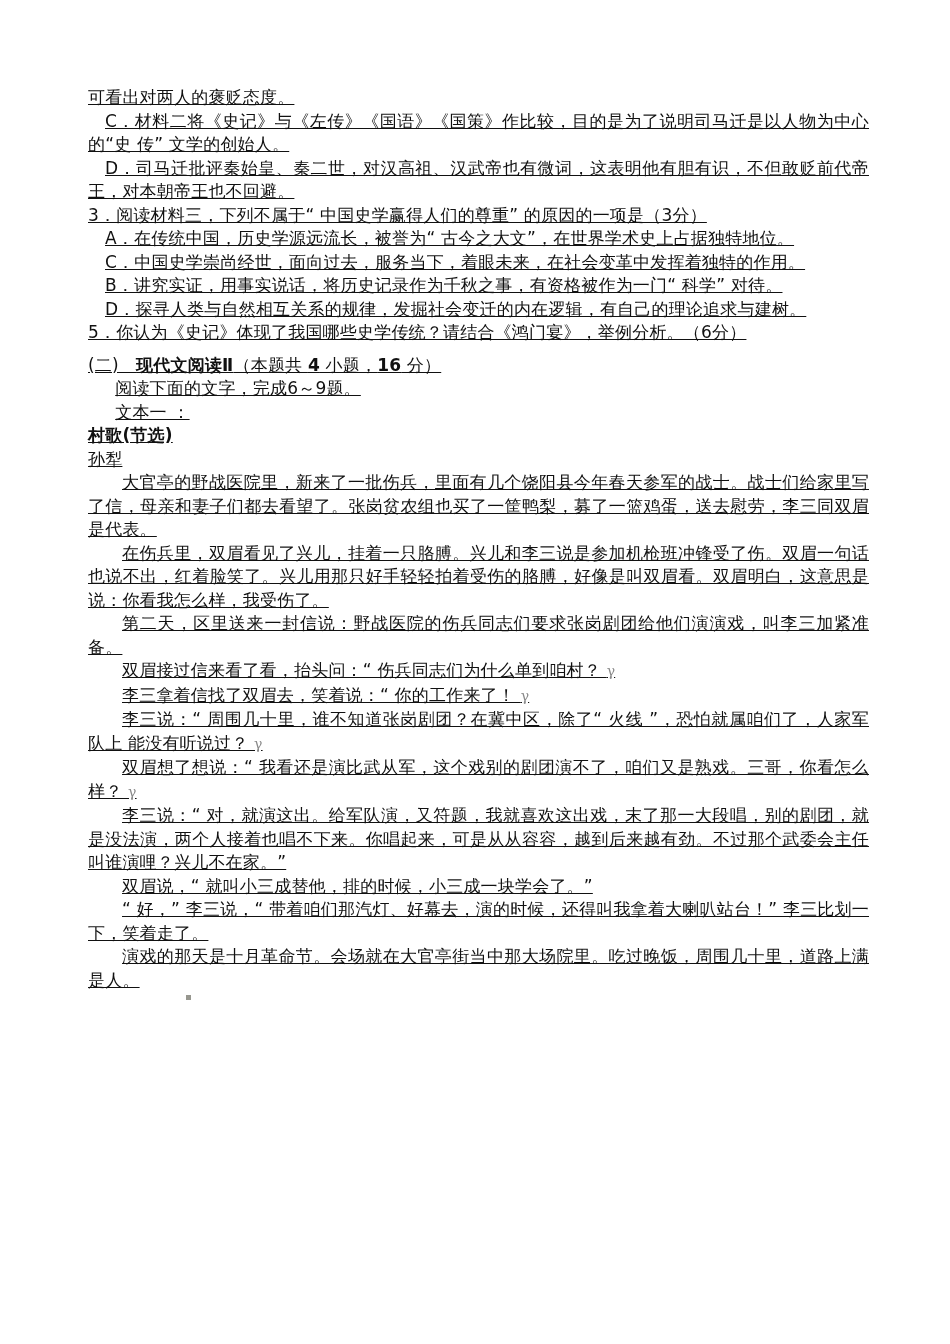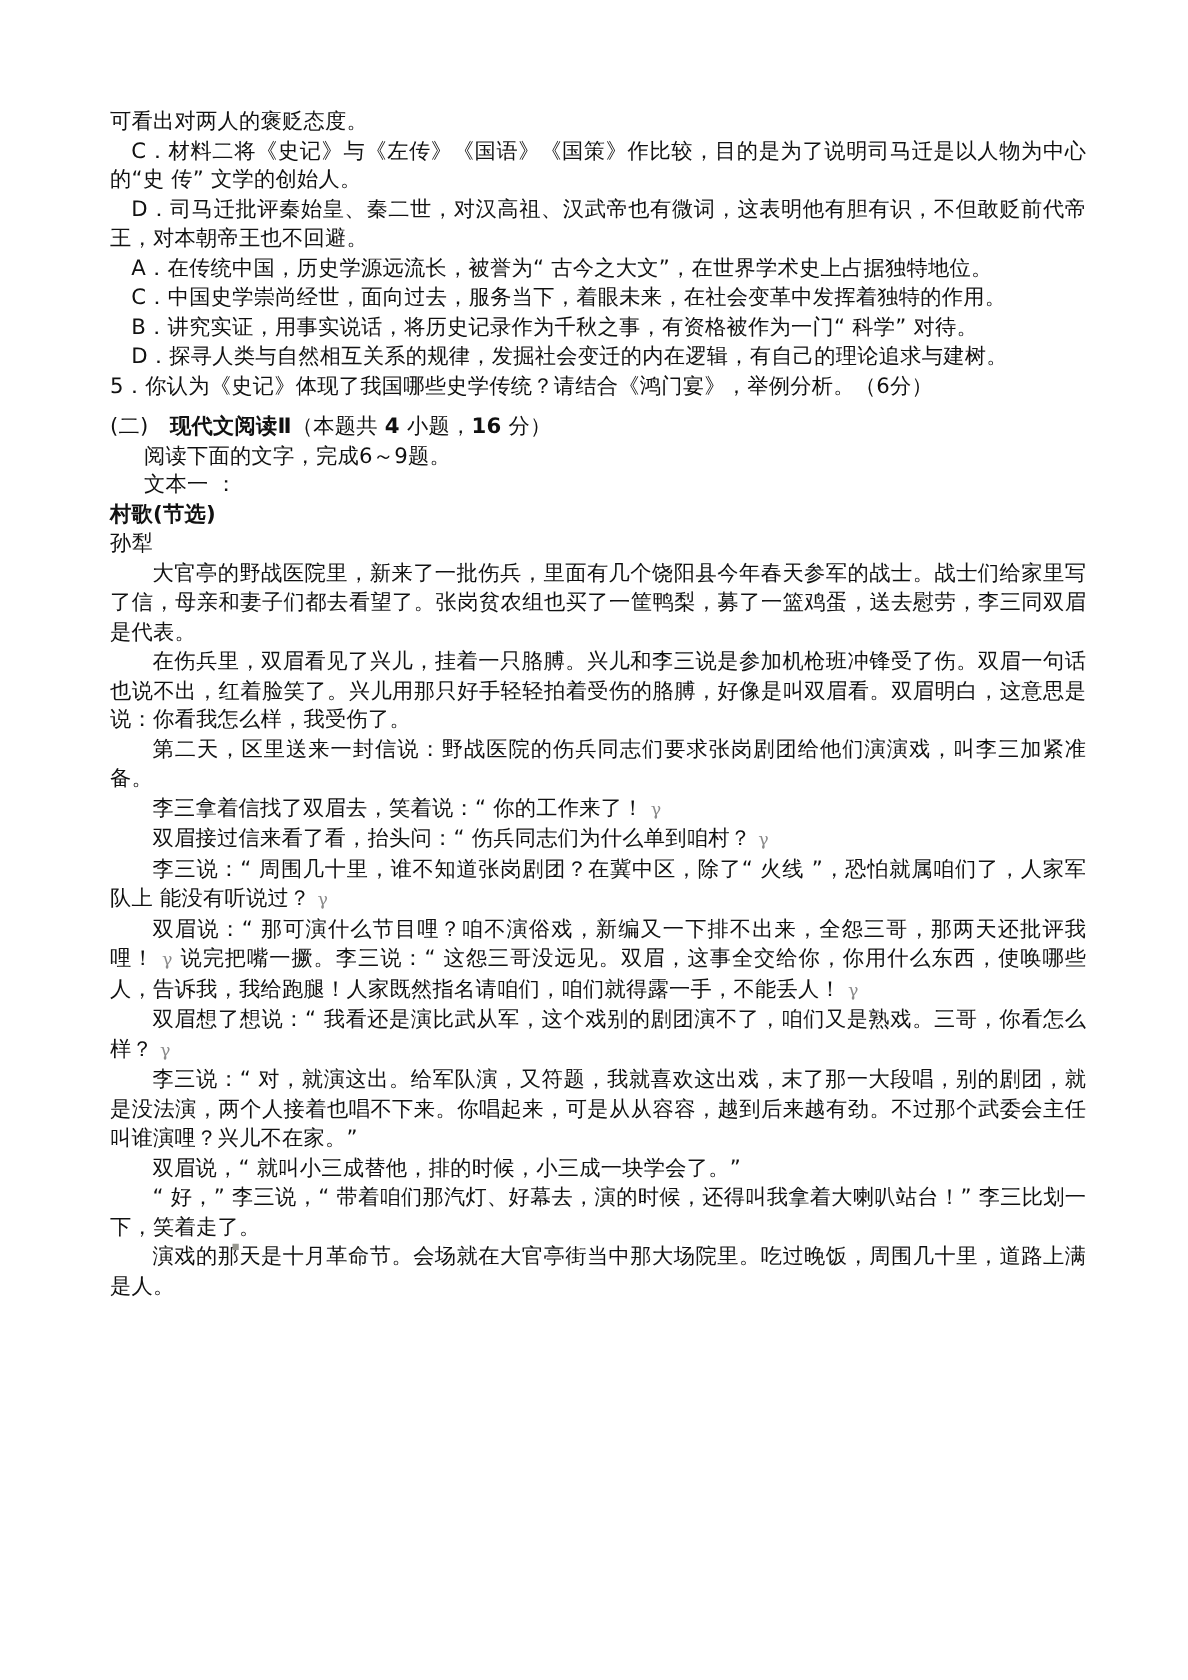--- a/index.html
+++ b/index.html
@@ -22,20 +22,21 @@
     top: 86px;
     width: 781px;
     font-size: 17px;
     line-height: 23.5px;
     text-align: justify;
     letter-spacing: 0.2px;
   }
   .content p {
     margin: 0;
     padding: 0;
+    text-decoration: underline;
   }
   .cont-line { text-indent: 0; }
   .opt { text-indent: 1em; }
   .q-line { text-indent: 0; }
   .section-heading {
     margin-top: 9px !important;
     text-indent: 0;
   }
   .b { font-weight: 700; margin-top: 15px; }
   .ind-16 { text-indent: 1.6em; }
@@ -62,42 +63,42 @@
 <body>
 
 <div class="page">
   <div class="content">
 
     <p class="cont-line">可看出对两人的褒贬态度。</p>
 
     <p class="opt">C．材料二将《史记》与《左传》《国语》《国策》作比较，目的是为了说明司马迁是以人物为中心的“史 传” 文学的创始人。</p>
     <p class="opt">D．司马迁批评秦始皇、秦二世，对汉高祖、汉武帝也有微词，这表明他有胆有识，不但敢贬前代帝王，对本朝帝王也不回避。</p>
 
+    <p class="q-line">3．阅读材料三，下列不属于“ 中国史学赢得人们的尊重” 的原因的一项是（3分）</p>
     <p class="opt">A．在传统中国，历史学源远流长，被誉为“ 古今之大文”，在世界学术史上占据独特地位。</p>
     <p class="opt">C．中国史学崇尚经世，面向过去，服务当下，着眼未来，在社会变革中发挥着独特的作用。</p>
     <p class="opt">B．讲究实证，用事实说话，将历史记录作为千秋之事，有资格被作为一门“ 科学” 对待。</p>
     <p class="opt">D．探寻人类与自然相互关系的规律，发掘社会变迁的内在逻辑，有自己的理论追求与建树。</p>
 
     <p class="q-line">5．你认为《史记》体现了我国哪些史学传统？请结合《鸿门宴》，举例分析。（6分）</p>
 
     <p class="section-heading"><span>(二)　</span><span class="b">现代文阅读Ⅱ</span><span>（本题共 </span><span class="b">4</span><span> 小题，</span><span class="b">16</span><span> 分）</span></p>
 
     <p class="ind-16">阅读下面的文字，完成6～9题。</p>
     <p class="ind-16">文本一 ：</p>
 
     <p class="center b">村歌(节选)</p>
     <p class="center">孙犁</p>
 
     <p class="para gamma-host">大官亭的野战医院里，新来了一批伤兵，里面有几个饶阳县今年春天参军的战士。战士们给家里写了信，母亲和妻子们都去看望了。张岗贫农组也买了一筐鸭梨，募了一篮鸡蛋，送去慰劳，李三同双眉是代表。</p>
     <p class="para gamma-host">在伤兵里，双眉看见了兴儿，挂着一只胳膊。兴儿和李三说是参加机枪班冲锋受了伤。双眉一句话也说不出，红着脸笑了。兴儿用那只好手轻轻拍着受伤的胳膊，好像是叫双眉看。双眉明白，这意思是说：你看我怎么样，我受伤了。</p>
     <p class="para gamma-host">第二天，区里送来一封信说：野战医院的伤兵同志们要求张岗剧团给他们演演戏，叫李三加紧准备。</p>
+    <p class="para gamma-host">双眉接过信来看了看，抬头问：“ 伤兵同志们为什么单到咱村？ <span class="gamma">γ</span></p>
     <p class="para gamma-host">李三拿着信找了双眉去，笑着说：“ 你的工作来了！ <span class="gamma">γ</span></p>
-    <p class="para gamma-host">双眉接过信来看了看，抬头问：“ 伤兵同志们为什么单到咱村？ <span class="gamma">γ</span></p>
     <p class="para gamma-host">李三说：“ 周围几十里，谁不知道张岗剧团？在冀中区，除了“ 火线 ”，恐怕就属咱们了，人家军队上 能没有听说过？ <span class="gamma">γ</span></p>
-    <p class="para gamma-host">双眉说：“ 那可演什么节目哩？咱不演俗戏，新编又一下排不出来，全怨三哥，那两天还批评我哩！ <span class="gamma">γ</span> 说完把嘴一撅。李三说：“ 这怨三哥没远见。双眉，这事全交给你，你用什么东西，使唤哪些人，告诉我，我给跑腿！人家既然指名请咱们，咱们就得露一手，不能丢人！ <span class="gamma">γ</span></p>
     <p class="para gamma-host">双眉想了想说：“ 我看还是演比武从军，这个戏别的剧团演不了，咱们又是熟戏。三哥，你看怎么样？ <span class="gamma">γ</span></p>
     <p class="para gamma-host">李三说：“ 对，就演这出。给军队演，又符题，我就喜欢这出戏，末了那一大段唱，别的剧团，就是没法演，两个人接着也唱不下来。你唱起来，可是从从容容，越到后来越有劲。不过那个武委会主任叫谁演哩？兴儿不在家。”</p>
     <p class="para gamma-host">双眉说，“ 就叫小三成替他，排的时候，小三成一块学会了。”</p>
     <p class="para gamma-host">“ 好，” 李三说，“ 带着咱们那汽灯、好幕去，演的时候，还得叫我拿着大喇叭站台！” 李三比划一下，笑着走了。</p>
     <p class="para gamma-host">演戏的那天是十月革命节。会场就在大官亭街当中那大场院里。吃过晚饭，周围几十里，道路上满是人。</p>
 
   </div>
 
   <div class="artifact-dot"></div>
 </div>

